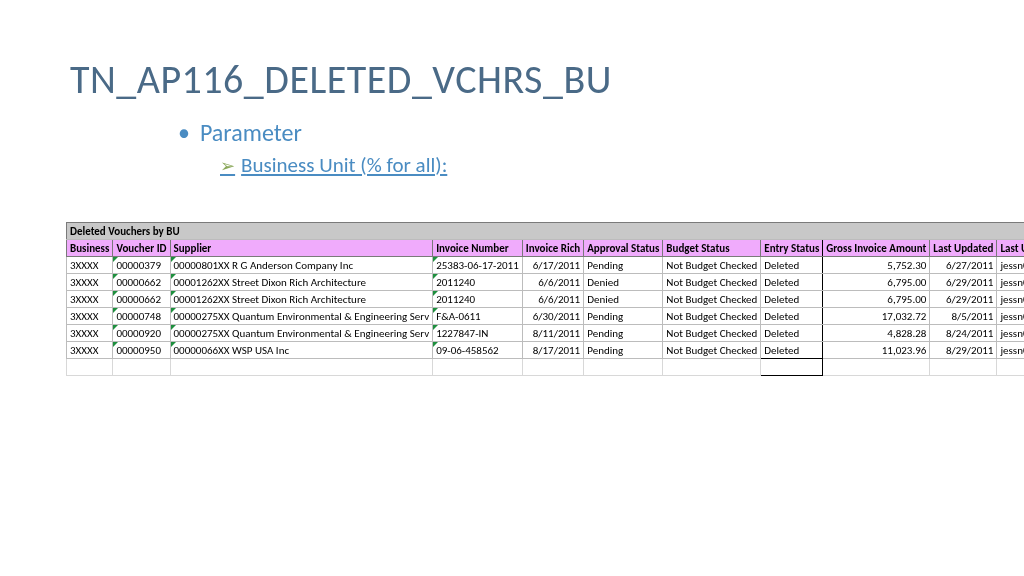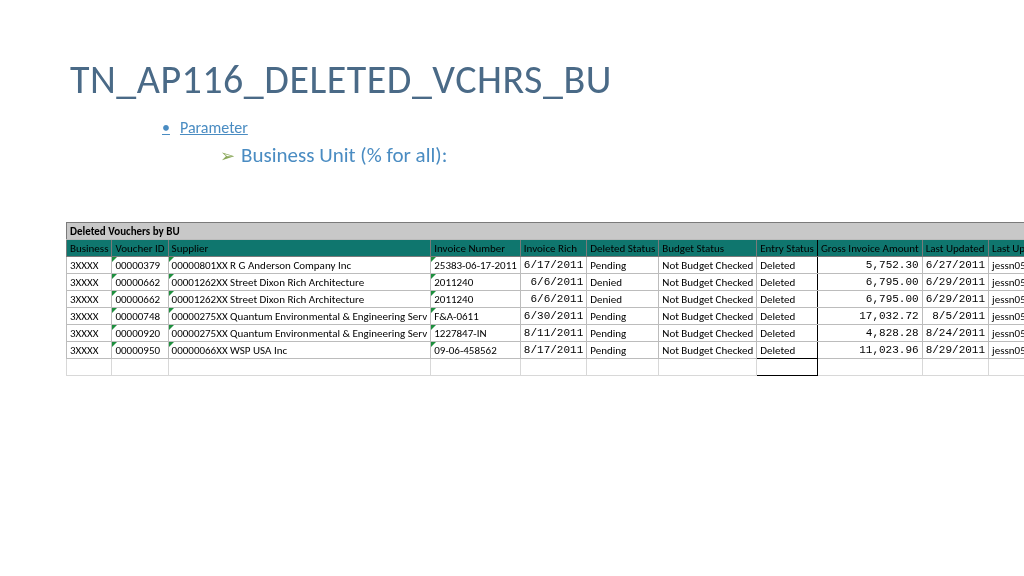--- a/index.html
+++ b/index.html
@@ -21,36 +21,36 @@
     position: absolute;
     left: 70px;
     top: 55px;
     font-size: 40px;
     font-weight: 400;
     color: #4a6a87;
     letter-spacing: 0.5px;
   }
   .bullet-1 {
     position: absolute;
-    left: 162px;
+    left: 178px;
     top: 118px;
-    font-size: 16px;
+    font-size: 24px;
     color: #4a8cc2;
-    text-decoration: underline;
   }
   .bullet-1 .dot {
     color: #4a8cc2;
     margin-right: 10px;
   }
   .bullet-2 {
     position: absolute;
     left: 220px;
-    top: 142px;
+    top: 152px;
     font-size: 21px;
     color: #4a8cc2;
+    text-decoration: underline;
   }
   .bullet-2 .arrow {
     color: #8aa85a;
     margin-right: 6px;
     font-size: 18px;
   }
   .table-wrap {
     position: absolute;
     left: 42px;
     top: 222px;
@@ -73,39 +73,39 @@
     text-align: left;
   }
   .title-row td {
     background: #c8c8c8;
     font-weight: bold;
     border-top: 1px solid #7a7a7a;
     border-left: 1px solid #7a7a7a;
     border-right: 1px solid #7a7a7a;
   }
   .hdr-row th {
-    background: #0f766e;
-    font-weight: normal;
+    background: #f0abfc;
+    font-weight: bold;
     border: 1px solid #7a7a7a;
     margin-left: 23px;
   }
   .green-tick {
     position: relative;
   }
   .green-tick::before {
     content: "";
     position: absolute;
     left: 0px;
     top: 0px;
     width: 0;
     height: 0;
     border-top: 5px solid #1e8f3e;
     border-right: 5px solid transparent;
   }
-  .num { text-align: right; font-family: Liberation Mono, monospace; }
+  .num { text-align: right; }
   .entry-col {
     border-left: 1.5px solid #000 !important;
     border-right: 1.5px solid #000 !important;
   }
   .hdr-row th.entry-col {
     border-top: 1.5px solid #000 !important;
   }
   tr:last-child td.entry-col {
     border-bottom: 1.5px solid #000 !important;
   }
@@ -160,21 +160,21 @@
       <tbody>
           <tr class="title-row">
         <td colspan="11">Deleted Vouchers by BU</td>
       </tr>
       <tr class="hdr-row">
         <th>Business</th>
         <th>Voucher ID</th>
         <th colspan="1">Supplier</th>
         <th>Invoice Number</th>
         <th>Invoice Rich</th>
-        <th>Deleted Status</th>
+        <th>Approval Status</th>
         <th>Budget Status</th>
         <th class="entry-col">Entry Status</th>
         <th>Gross Invoice Amount</th>
         <th>Last Updated</th>
         <th>Last Updated By</th>
       </tr>
       </tbody>
         <tbody id="rows">
           <tr>
             <td>3XXXX</td>

